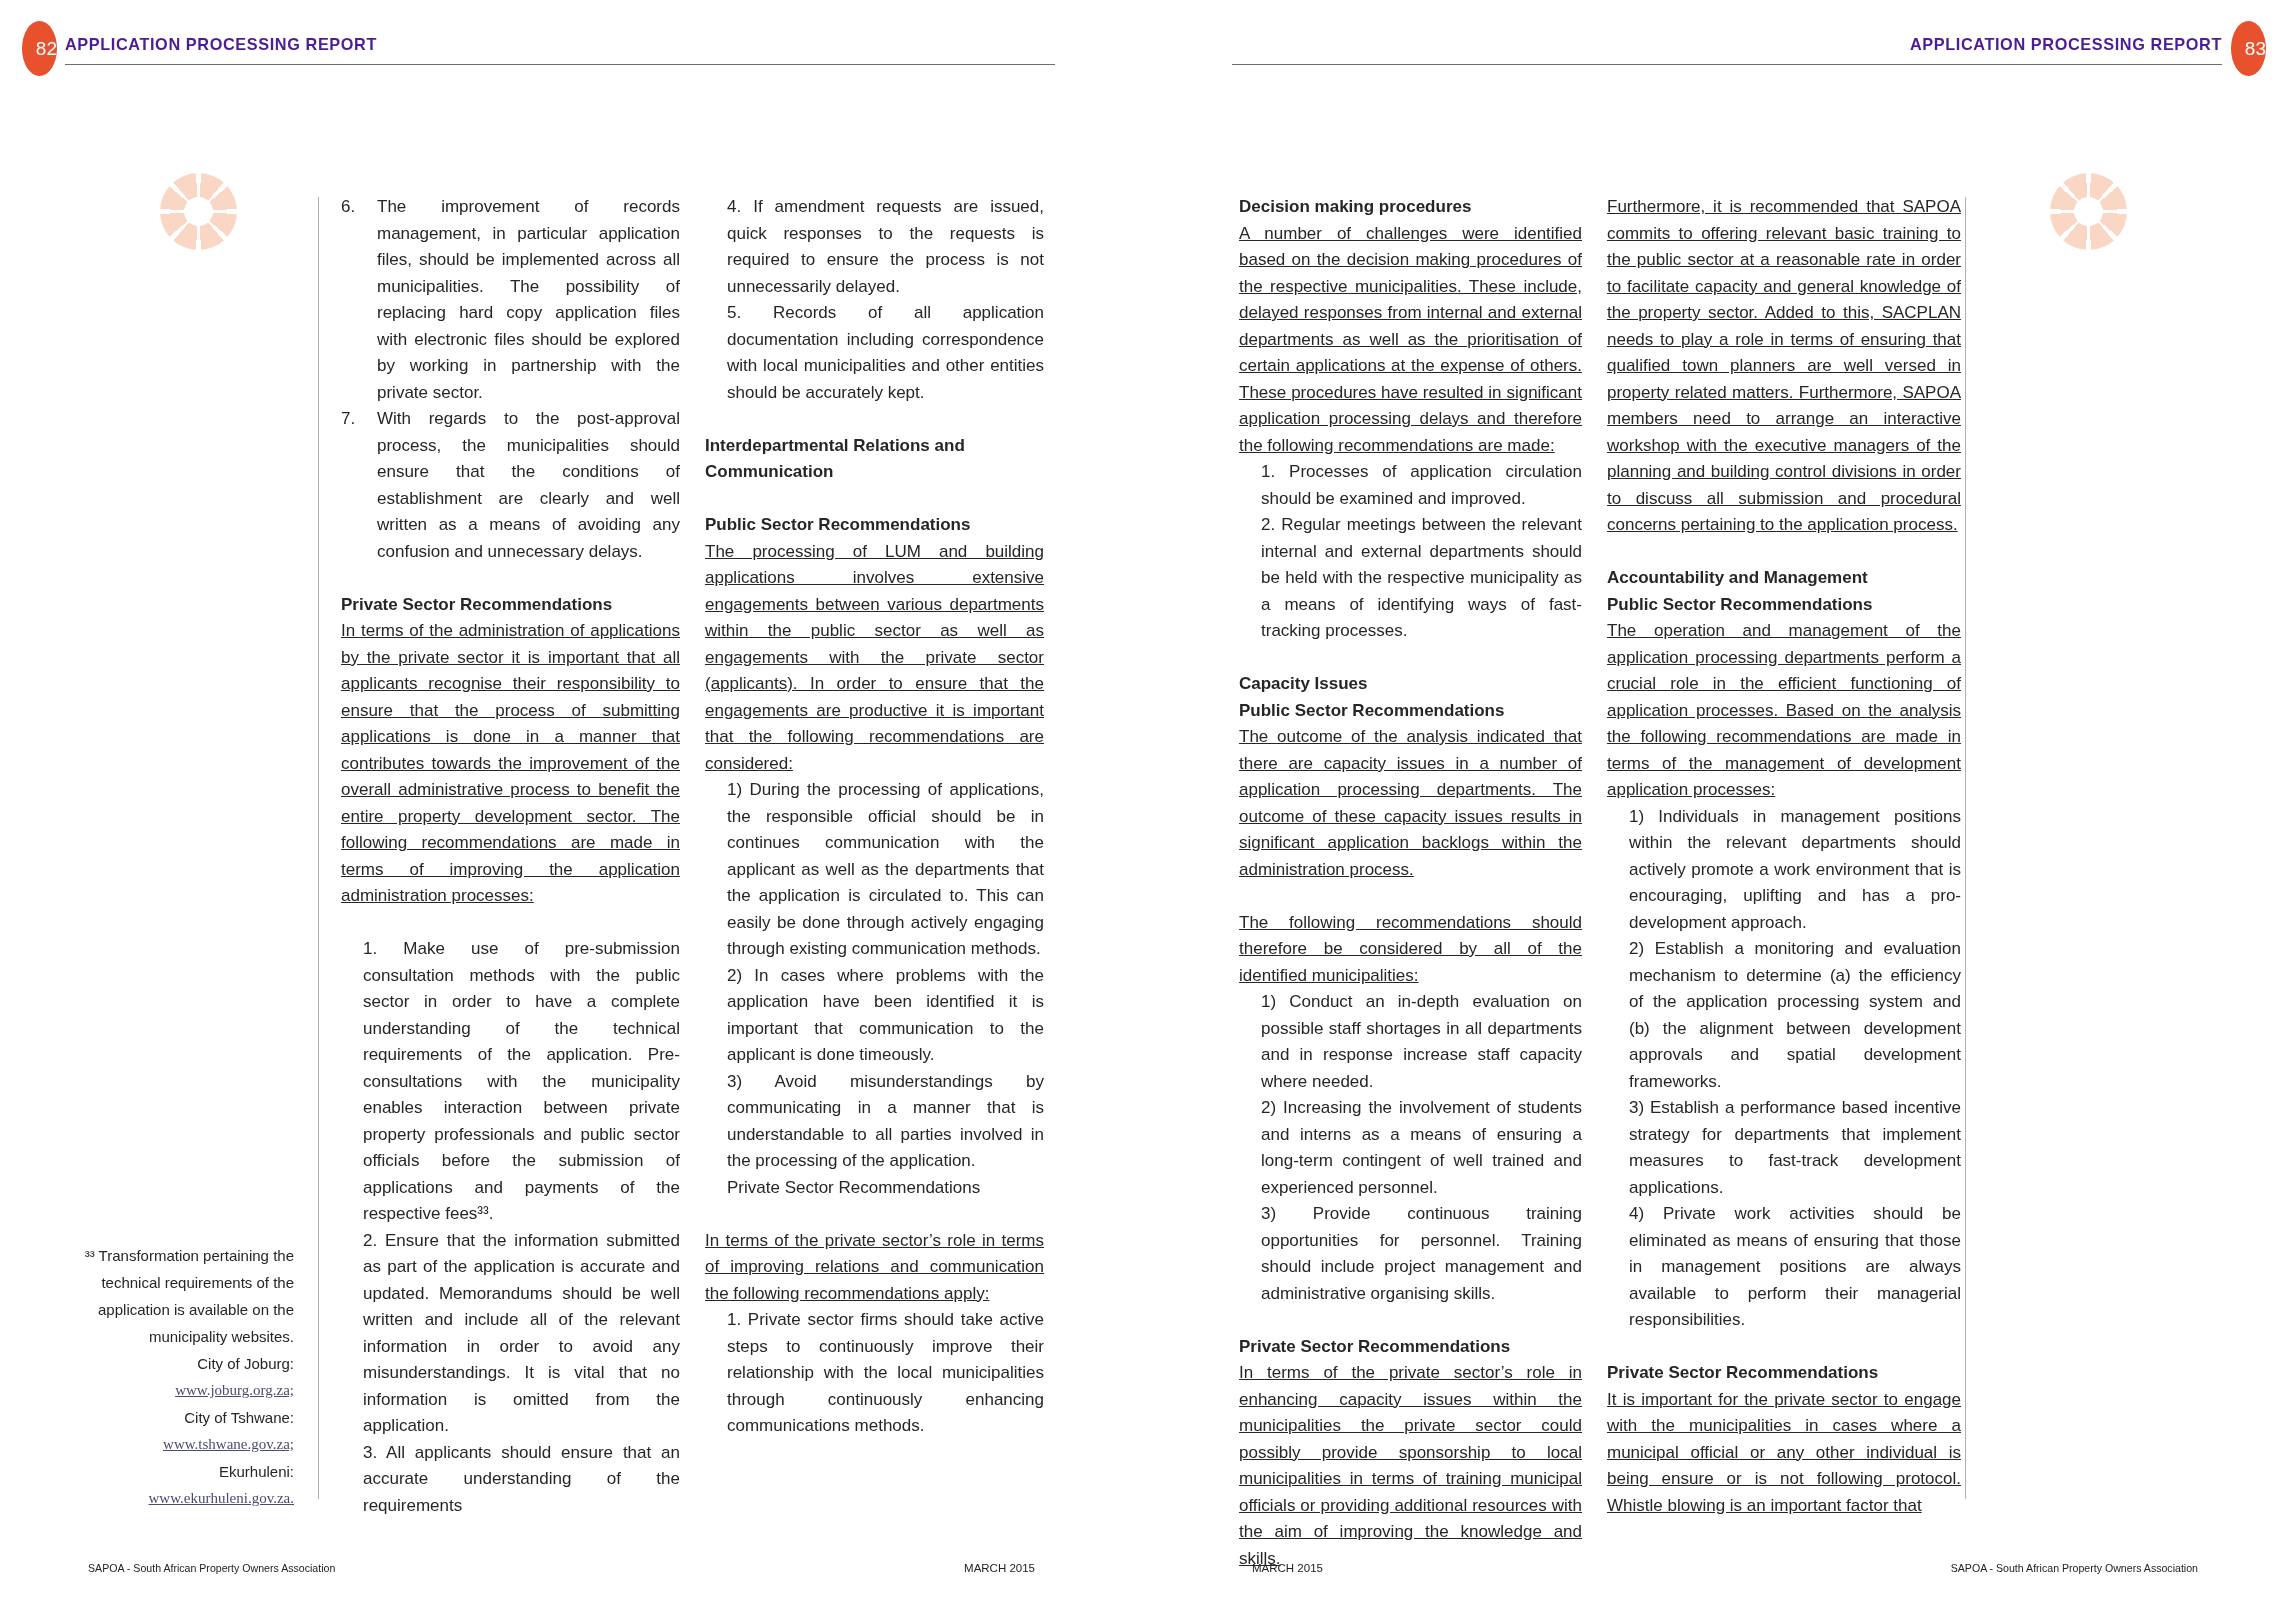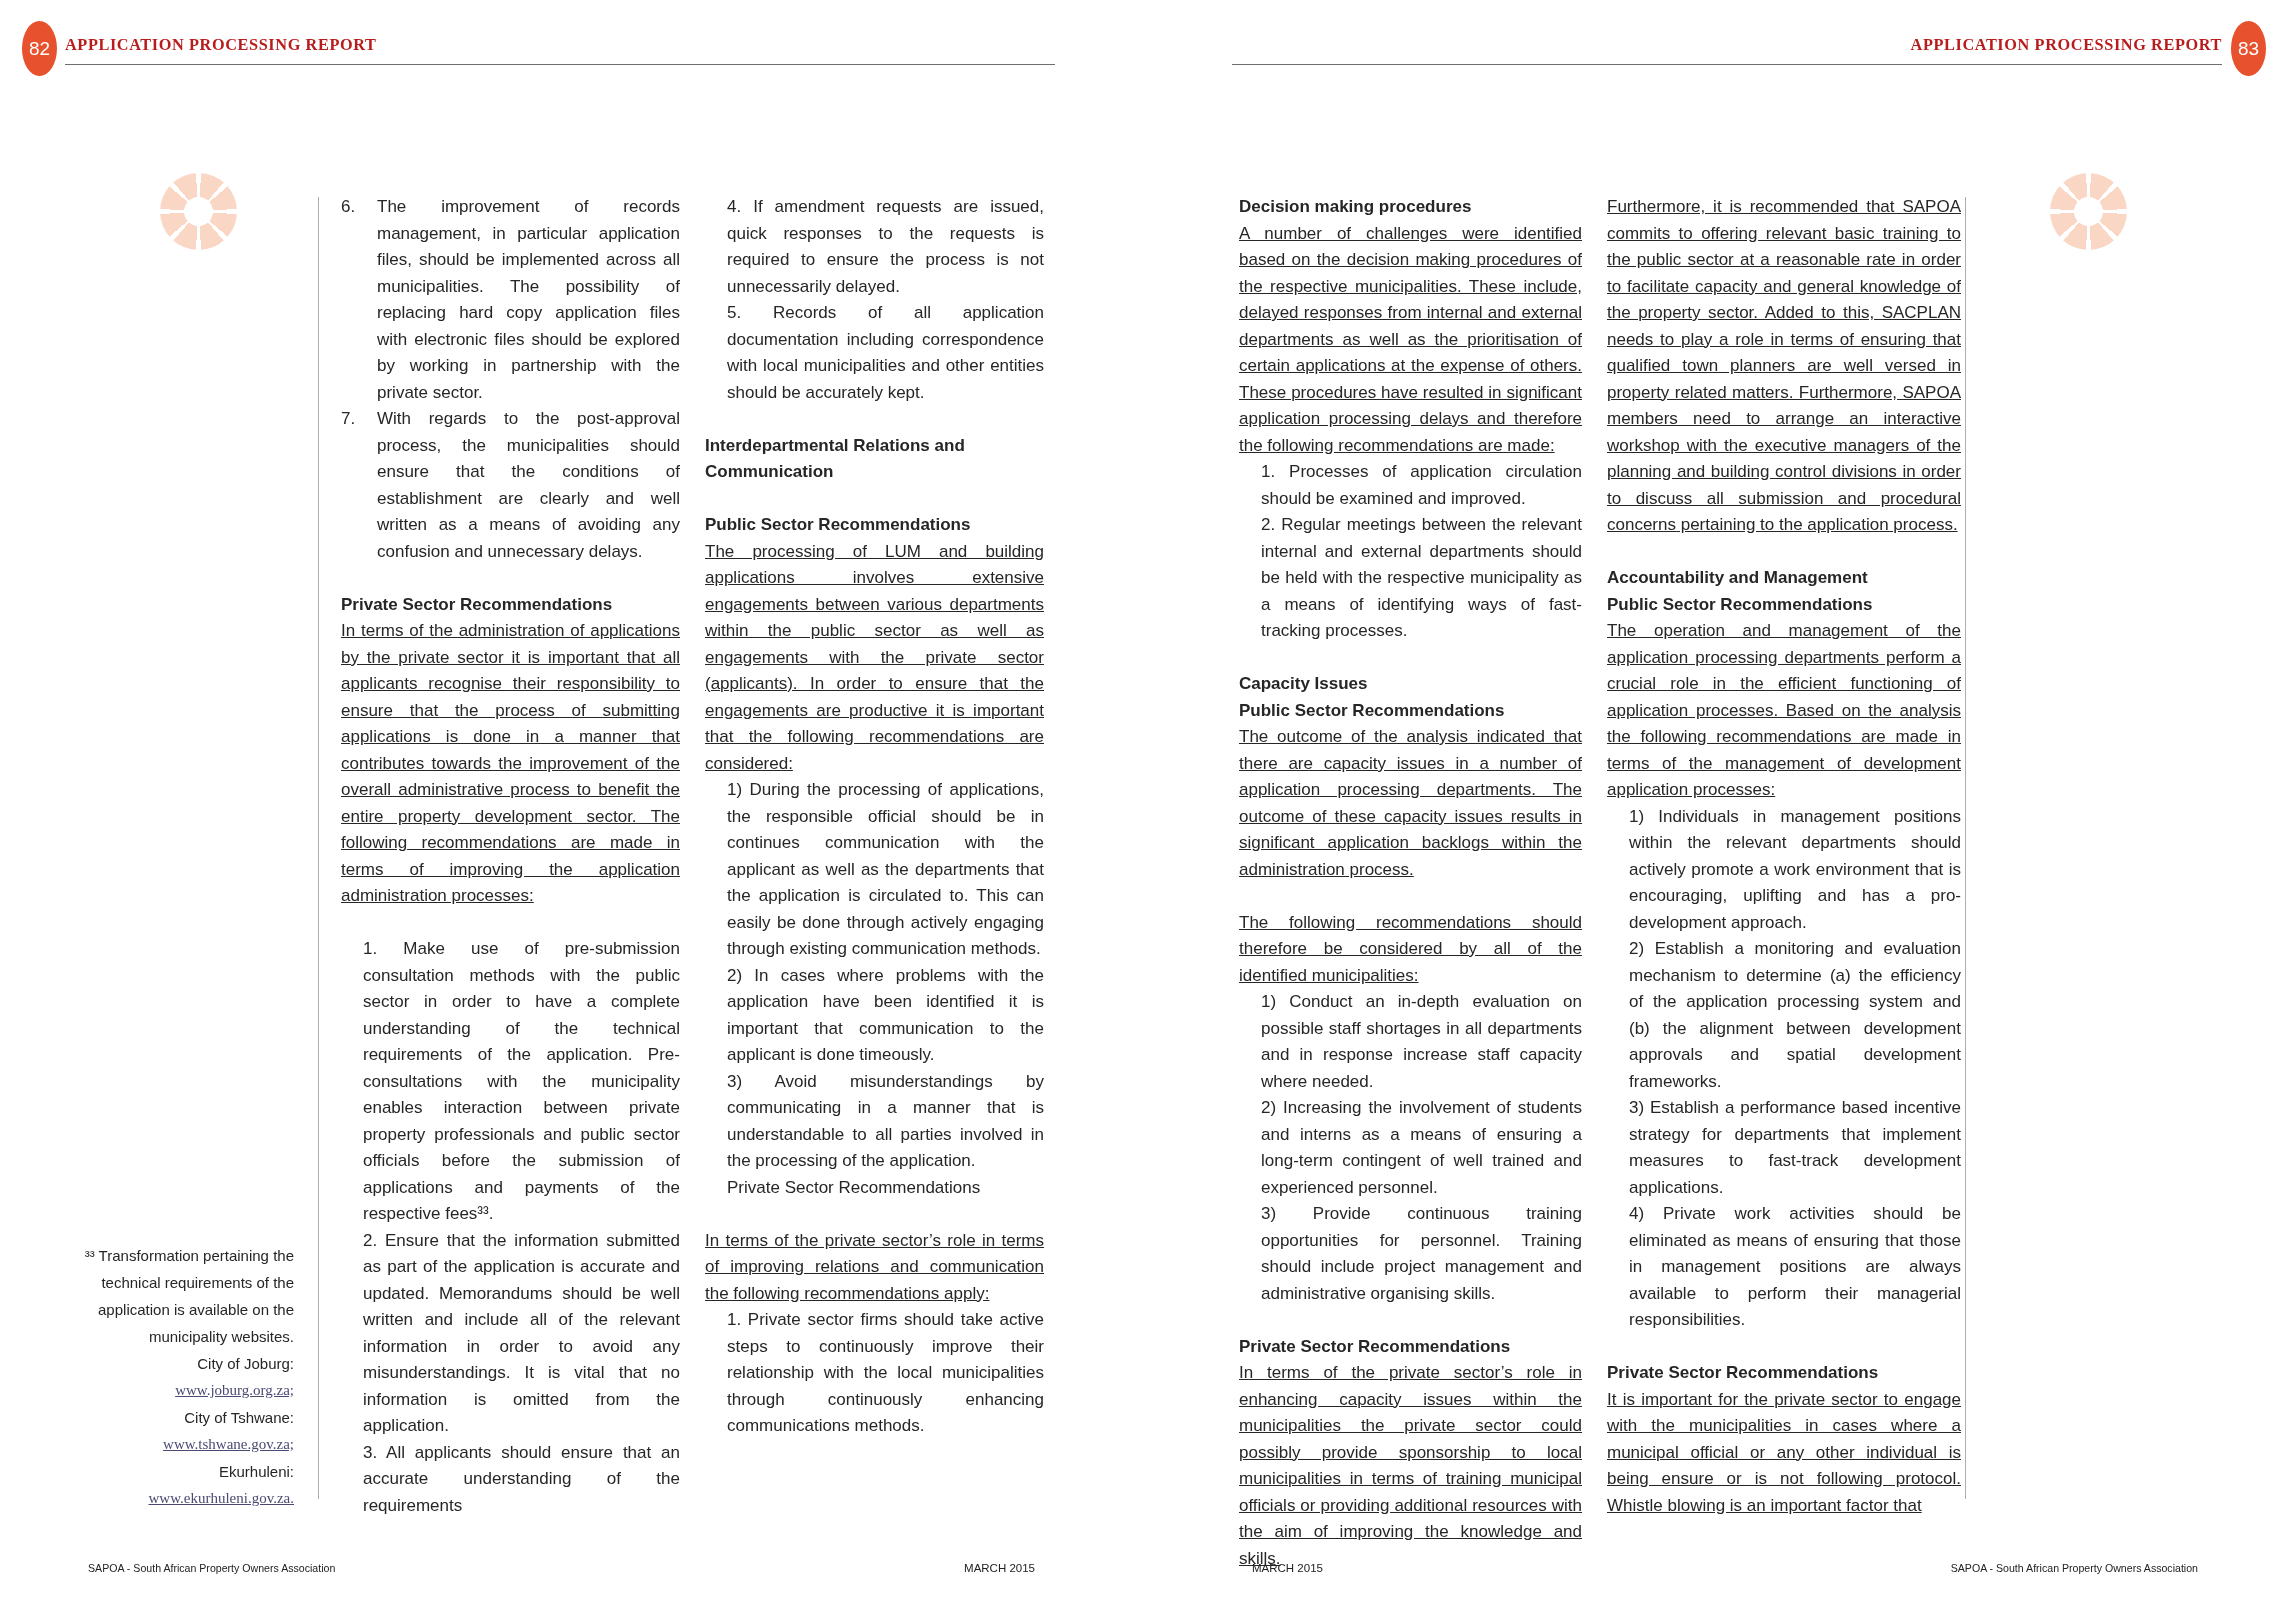--- a/index.html
+++ b/index.html
@@ -14,26 +14,26 @@
     position:relative;
     width:2287px;height:1618px;
     background:#ffffff;
     font-family:"Liberation Sans", sans-serif;
     color:var(--ink);
     overflow:hidden;
   }
   .badge{
     position:absolute;width:35px;height:55px;border-radius:50%;
     background:var(--accent);color:#ffffff;
-    font-size:19px;line-height:55px;text-align:center;
+    font-size:19px;line-height:55px;text-align:right;
   }
   .hdr-title{
     position:absolute;top:35px;
     font-weight:bold;font-size:16.3px;letter-spacing:0.6px;
-    color:#b91c1c;white-space:nowrap;font-family:Liberation Serif, serif;
+    color:#4c1d95;white-space:nowrap;
   }
   .hdr-line{
     position:absolute;top:64px;width:990px;height:1px;background:#6e6e6e;
   }
   .flower{
     position:absolute;width:77px;height:77px;border-radius:50%;
     background:
       radial-gradient(circle at center,#ffffff 0 26%,rgba(255,255,255,0) 27%),
       repeating-conic-gradient(from 4deg,var(--petal) 0 37deg,#ffffff 37deg 45deg);
   }

